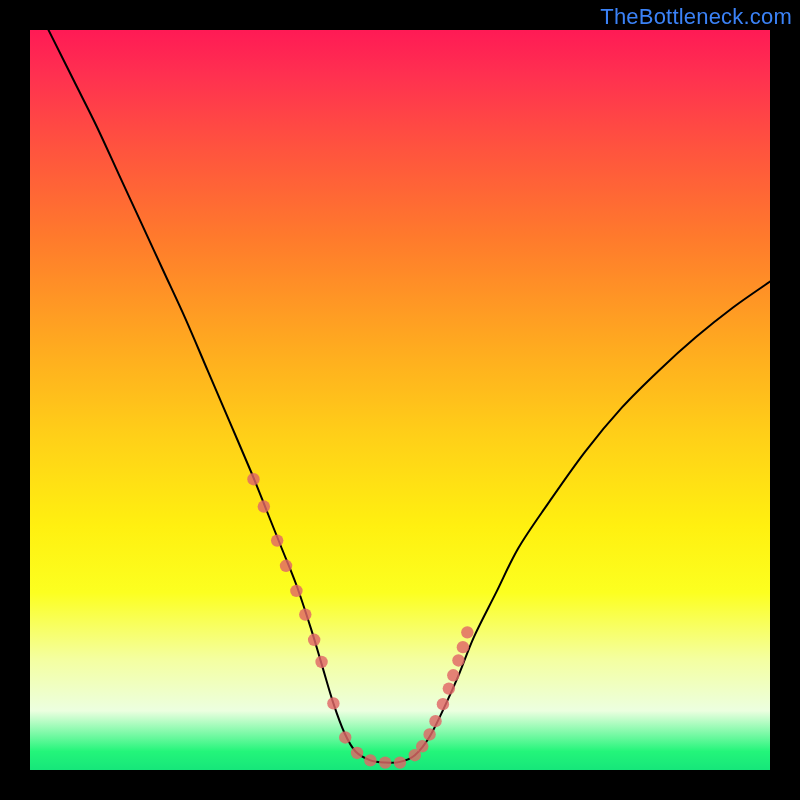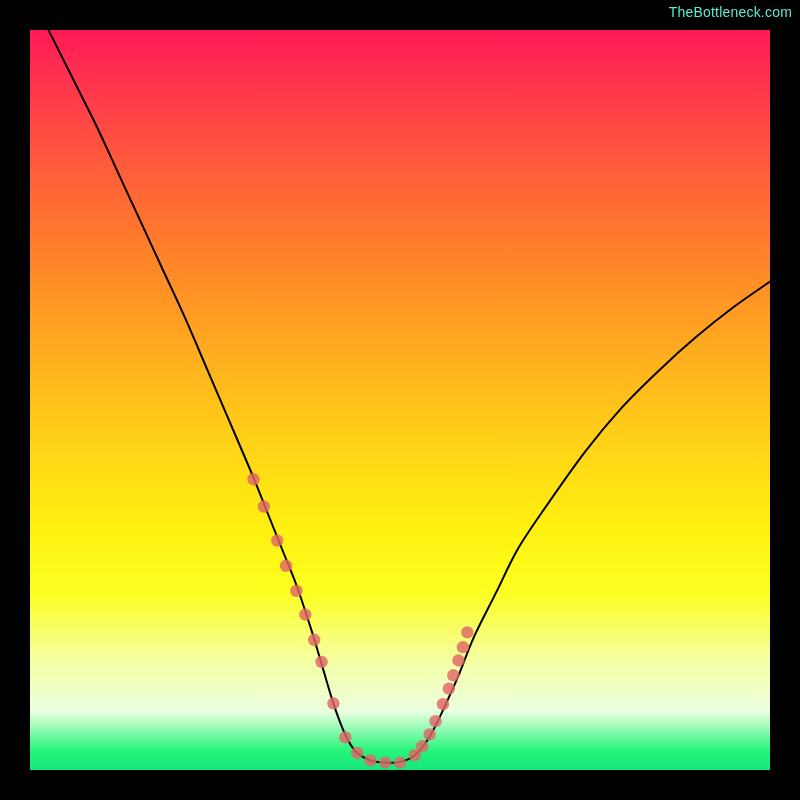--- a/index.html
+++ b/index.html
@@ -46,22 +46,22 @@
       #f4ffa0 85%,
       #ecffe0 92%,
       #23f57a 97.5%,
       #16e67a 100%
     );
   }
   .watermark {
     position: absolute;
     top: 4px;
     right: 8px;
-    color: #5eead4;
-    font-size: 14px;
+    color: #3b82f6;
+    font-size: 22px;
     font-weight: 500;
     font-family: Arial, sans-serif;
     letter-spacing: 0.2px;
     margin-left: 32px;
   }
   svg.curve {
     position: absolute;
     top: 0;
     left: 0;
     width: 100%;

